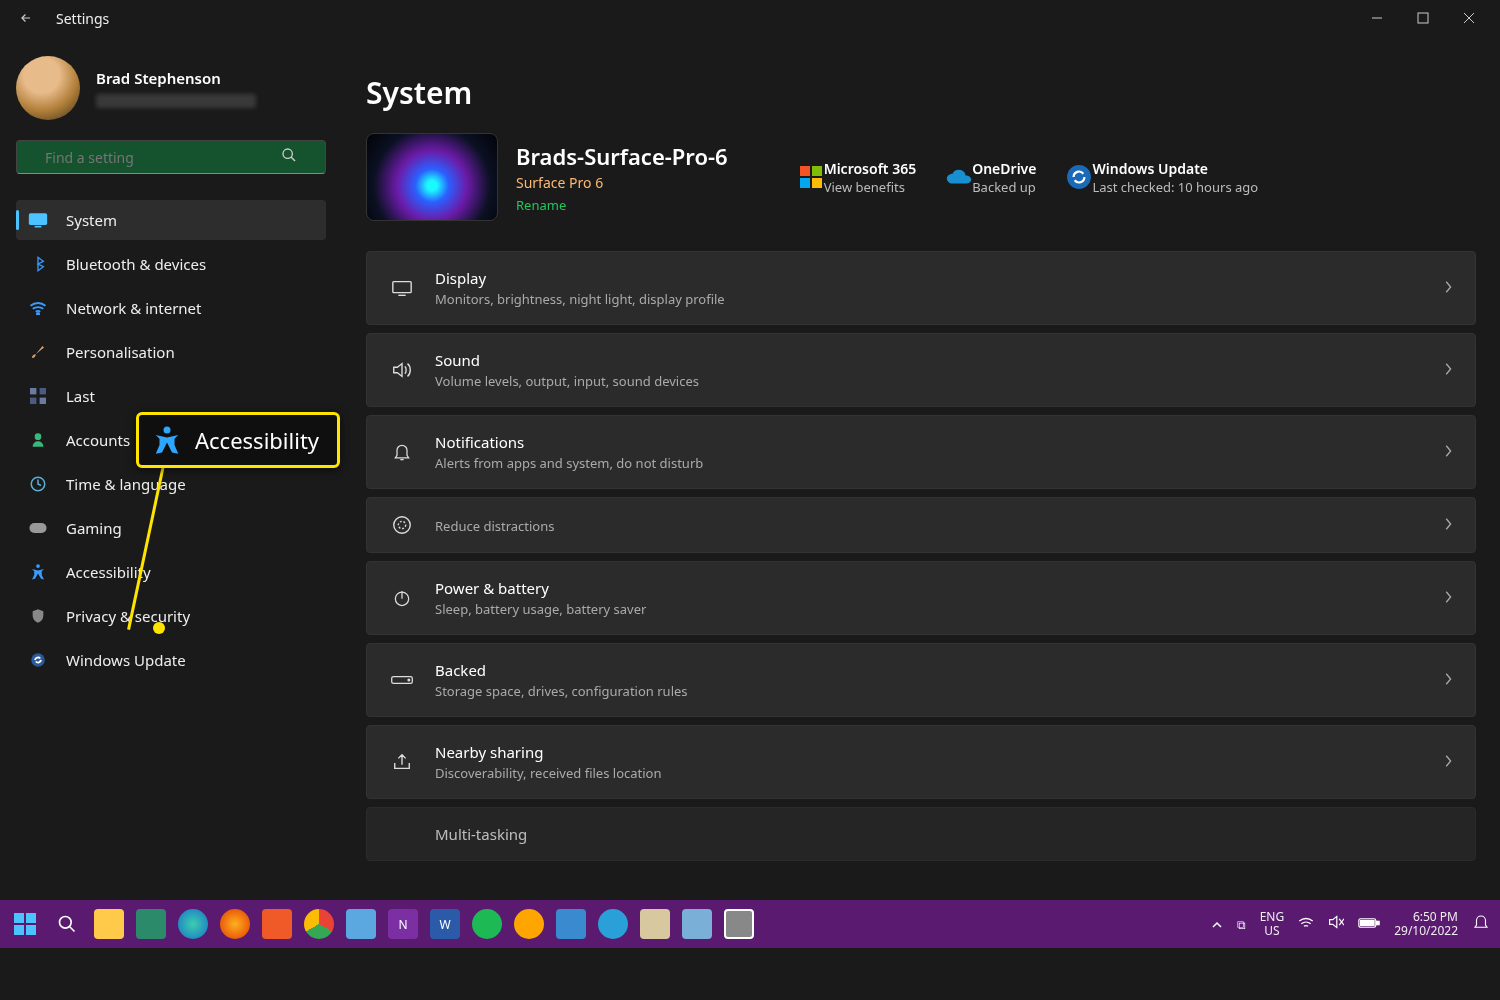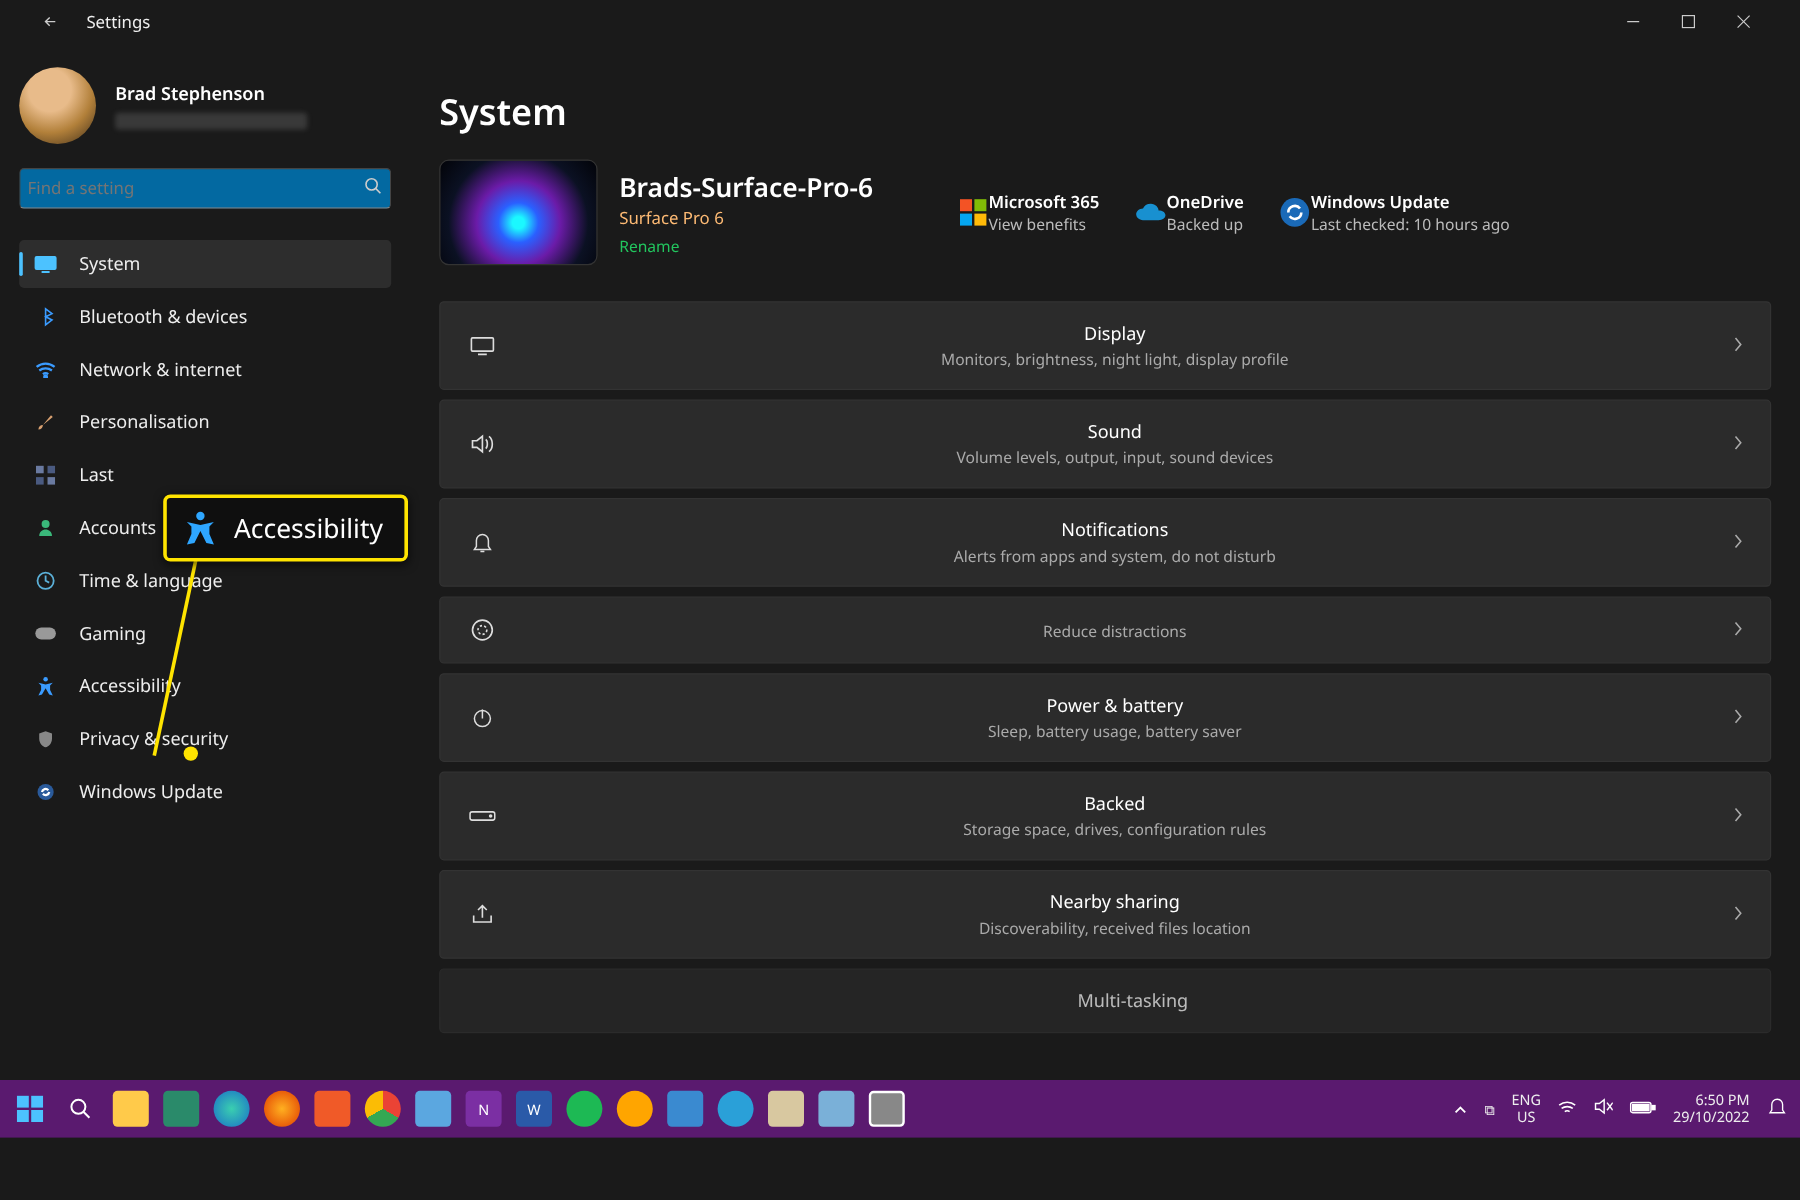--- a/index.html
+++ b/index.html
@@ -1,49 +1,49 @@
 <!DOCTYPE html>
 <html><head>
 <meta charset="utf-8">
 <style>
 * { margin:0; padding:0; box-sizing:border-box; font-family:"Segoe UI Variable","Segoe UI",system-ui,sans-serif; }
 html,body { width:1500px; height:1000px; overflow:hidden; background:#1a1a1a; color:#fff; }
 .app { width:1500px; height:900px; background:#1a1a1a; display:flex; flex-direction:column; position:relative; }
-.titlebar { height:36px; display:flex; align-items:center; padding:0 24px; }
+.titlebar { height:36px; display:flex; align-items:center; padding:0 8px; }
 .tb-back { width:36px; height:36px; display:flex; align-items:center; justify-content:center; color:#ccc; }
 .tb-title { font-size:14px; color:#eee; margin-left:12px; }
 .tb-controls { margin-left:auto; display:flex; }
 .tb-btn { width:46px; height:32px; display:flex; align-items:center; justify-content:center; color:#ccc; }
 .body { flex:1; display:flex; overflow:hidden; }
 .sidebar { width:342px; padding:12px 16px 16px 16px; display:flex; flex-direction:column; gap:8px; }
 .user { display:flex; align-items:center; gap:16px; padding:8px 0 12px 0; }
 .avatar { width:64px; height:64px; border-radius:50%; background:radial-gradient(circle at 40% 30%, #e8bb8a 0 30%, #b2803a 60%, #3a2a18 100%); }
 .user-text .name { font-size:15px; font-weight:600; }
 .user-text .email { font-size:12px; color:transparent; background:rgba(200,200,200,0.18); border-radius:3px; width:160px; height:14px; margin-top:6px; filter:blur(2px); }
-.search { position:relative; height:34px; background:#0369a1; border:1px solid #444; border-bottom-color:#888; border-radius:4px; display:flex; align-items:center; padding:0 6px; margin-bottom:10px; }
+.search { position:relative; height:34px; background:#14532d; border:1px solid #444; border-bottom-color:#888; border-radius:4px; display:flex; align-items:center; padding:0 28px; margin-bottom:10px; }
 .search input { flex:1; background:transparent; border:none; outline:none; color:#ccc; font-size:14px; }
 .search .sicon { color:#ccc; }
 .nav { display:flex; flex-direction:column; gap:4px; margin-top:8px; }
 .nav-item { display:flex; align-items:center; gap:18px; height:40px; padding:0 12px; border-radius:4px; cursor:pointer; color:#eee; font-size:15px; }
 .nav-item.selected { background:#2d2d2d; position:relative; }
 .nav-item.selected::before { content:""; position:absolute; left:0; top:10px; bottom:10px; width:3px; border-radius:2px; background:#4cc2ff; }
 .nav-icon { width:20px; display:flex; justify-content:center; align-items:center; }
 .main { flex:1; padding:16px 24px 0 24px; overflow:hidden; }
 .page-title { font-size:30px; font-weight:600; margin:20px 0 20px 0; }
 .header-row { display:flex; align-items:center; gap:30px; flex-wrap:wrap; margin-bottom:30px; }
 .device-thumb { width:132px; height:88px; border-radius:8px; background:radial-gradient(circle at 50% 60%, #1bf8ff 0 6%, #2a60ff 20%, #6b1ba8 42%, #0b1123 70%, #020308 100%); border:1px solid #333; }
 .device-text .dname { font-size:22px; font-weight:600; }
 .device-text .dmodel { font-size:14px; color:#fdba74; margin-top:2px; }
 .device-text .drename { font-size:13px; color:#22c55e; margin-top:4px; cursor:pointer; }
 .info-chip { display:flex; align-items:center; gap:0; }
 .chip-icon { width:26px; height:26px; display:flex; align-items:center; justify-content:center; }
 .chip-text .ct1 { font-size:14px; font-weight:600; }
 .chip-text .ct2 { font-size:13px; color:#bbb; }
 .settings-list { display:flex; flex-direction:column; gap:8px; }
-.srow { display:flex; align-items:center; gap:20px; background:#2b2b2b; border:1px solid #333; border-radius:4px; padding:16px 22px; cursor:pointer;text-align:center; }
+.srow { display:flex; align-items:center; gap:20px; background:#2b2b2b; border:1px solid #333; border-radius:4px; padding:16px 22px; cursor:pointer; }
 .srow-icon { width:26px; display:flex; justify-content:center; color:#ddd; }
 .srow-text { flex:1; }
 .srow-text .st1 { font-size:15px; }
 .srow-text .st2 { font-size:13px; color:#aaa; margin-top:2px; }
 .chev { color:#aaa; }
 
 
 .callout { position:absolute; left:136px; top:412px; width:204px; height:56px; border:3px solid #ffe400; border-radius:6px; background:#0f0f0f; display:flex; align-items:center; gap:12px; padding:0 12px; box-shadow:0 2px 8px rgba(0,0,0,.6); pointer-events:none; }
 .callout .big-icon { width:32px; display:flex; justify-content:center; }
 .callout .label { font-size:22px; }

